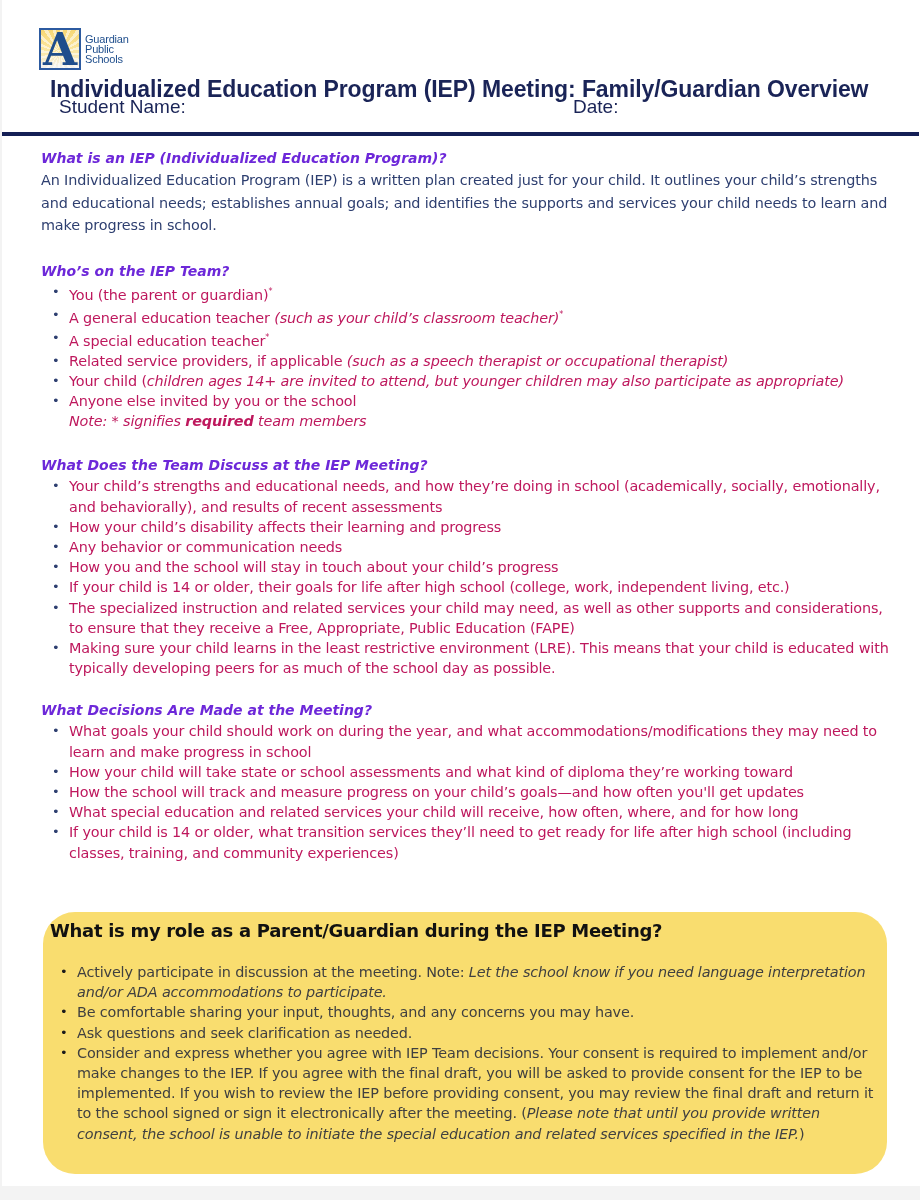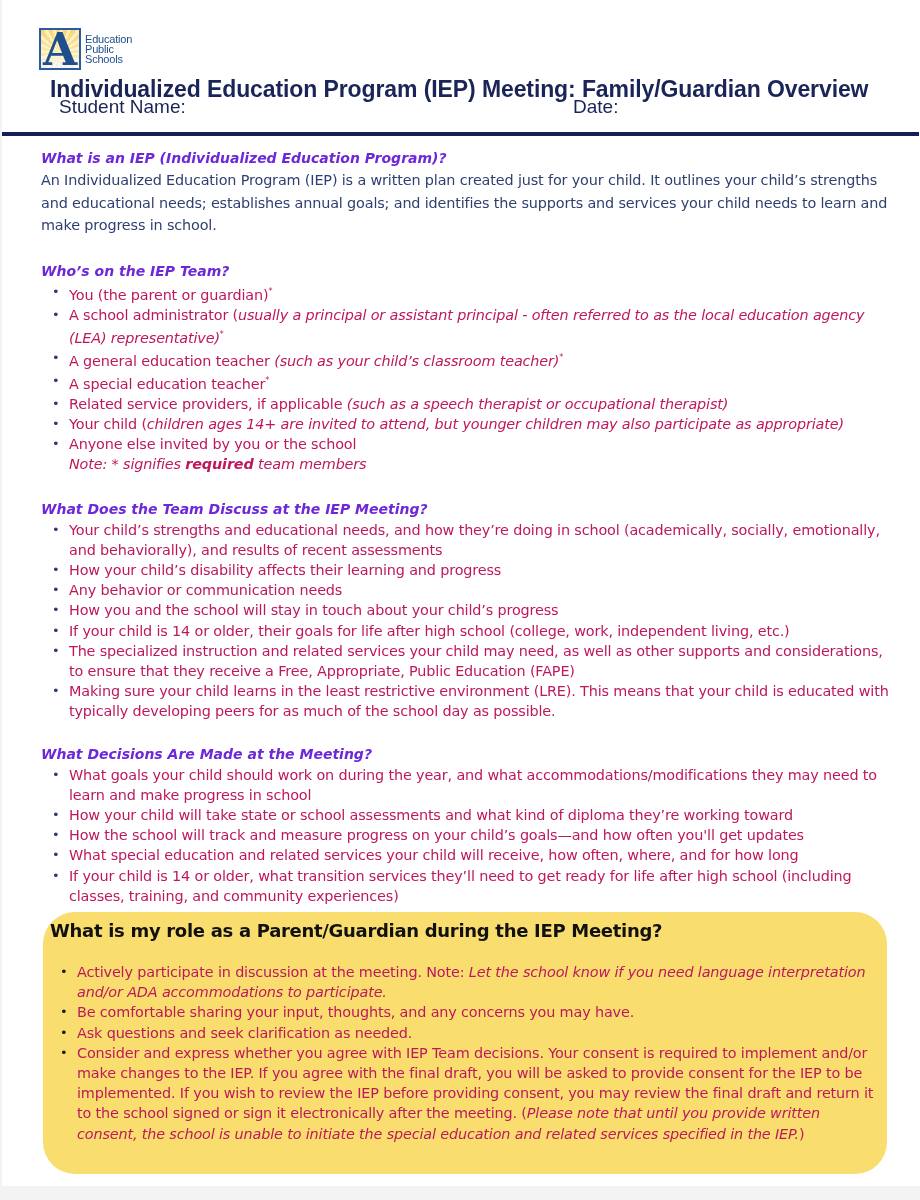--- a/index.html
+++ b/index.html
@@ -81,35 +81,35 @@
       background: #f9dd6f;
       border-radius: 32px;
     }
     .role-h {
       position: absolute; left: 7px; top: 8px; font-size: 18px; font-weight: bold;
       color: #111111; letter-spacing: -0.3px; white-space: nowrap;
     }
     .role-list {
       position: absolute; left: 6px; top: 50px; width: 834px;
     }
-    .role-list ul.lst li { color: #be185d; }
+    .role-list ul.lst li { color: #404040; }
     .role-list ul.lst li::before { color: #1b1b1b; }
   </style>
 </head>
 <body>
 
 <div class="page"></div>
 
 <div class="logo">
   <div class="logo-box">
     <div class="rays"></div>
     <div class="letter">A</div>
   </div>
   <div class="logo-text">
-    <div>Education</div>
+    <div>Guardian</div>
     <div>Public</div>
     <div>Schools</div>
   </div>
 </div>
 
 <div class="title">Individualized Education Program (IEP) Meeting: Family/Guardian Overview</div>
 <div class="student-name">Student Name:</div>
 <div class="date-label">Date:</div>
 <div class="rule"></div>
 
@@ -119,21 +119,20 @@
     <h3 class="sec-h">What is an IEP (Individualized Education Program)?</h3>
     <p class="para">An Individualized Education Program (IEP) is a written plan created just for your child. It outlines your child’s strengths and educational needs; establishes annual goals; and identifies the supports and services your child needs to learn and make progress in school.</p>
   </section>
 
   <div class="gap1"></div>
 
   <section>
     <h3 class="sec-h">Who’s on the IEP Team?</h3>
     <ul class="lst">
       <li><span>You (the parent or guardian)</span><sup style="font-size:8px">*</sup></li>
-      <li><span>A school administrator (</span><span class="it">usually a principal or assistant principal - often referred to as the local education agency (LEA) representative)</span><sup style="font-size:8px">*</sup></li>
       <li><span>A general education teacher </span><span class="it">(such as your child’s classroom teacher)</span><sup style="font-size:8px">*</sup></li>
       <li><span>A special education teacher</span><sup style="font-size:8px">*</sup></li>
       <li><span>Related service providers, if applicable </span><span class="it">(such as a speech therapist or occupational therapist)</span></li>
       <li><span>Your child (</span><span class="it">children ages 14+ are invited to attend, but younger children may also participate as appropriate)</span></li>
       <li><span>Anyone else invited by you or the school</span></li>
       <li class="note it"><span>Note: * signifies </span><span class="b">required</span><span> team members</span></li>
     </ul>
   </section>
 
   <div class="gap1"></div>

